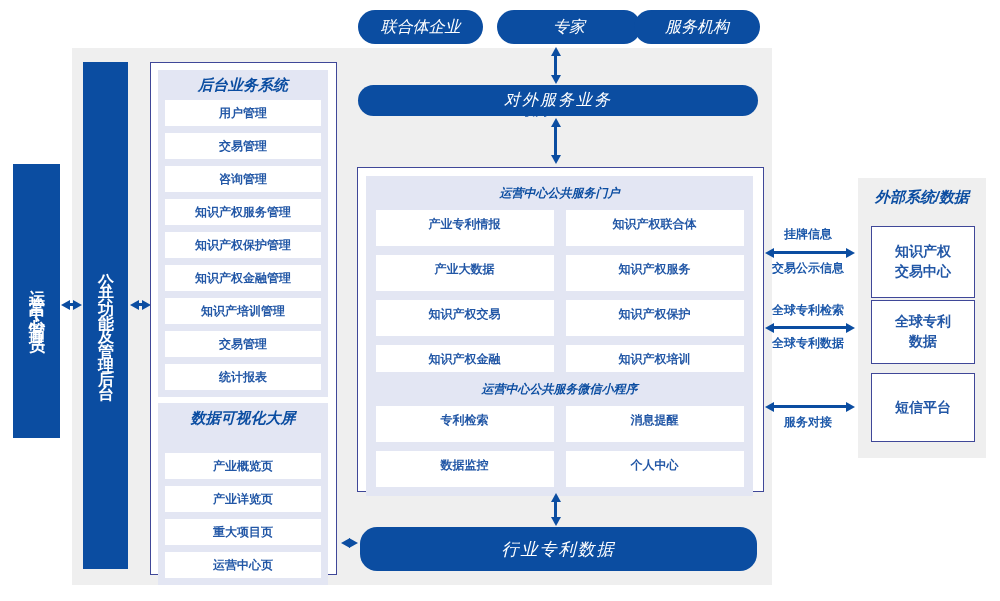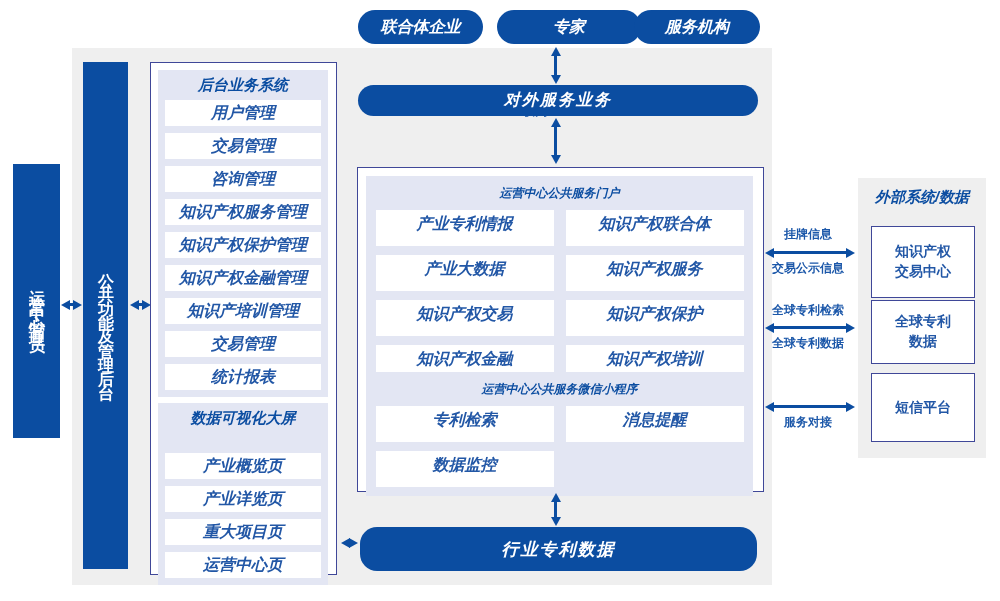--- a/index.html
+++ b/index.html
@@ -7,32 +7,32 @@
     --panel:#e3e6f3;
     --outline:#3f4798;
     --bg:#efefef;
     --label:#1b57a9;
     --itemtext:#2257a6;
   }
   html,body{margin:0;padding:0;}
   body{background:#fff;font-family:"Liberation Sans","DejaVu Sans",sans-serif;}
   .canvas{position:relative;width:1000px;height:601px;background:#fff;overflow:hidden;}
   .graybg{position:absolute;background:var(--bg);}
-  .bluebox{position:absolute;background:var(--primary);color:#fff;font-weight:700;font-style:italic;
+  .bluebox{position:absolute;background:var(--primary);color:#fff;font-weight:400;font-style:italic;
            display:flex;align-items:center;justify-content:center;border-radius:17px;}
   .topbox{top:10px;height:34px;font-size:16px;}
   .hbar{font-size:16px;letter-spacing:2px;}
   .vbar{position:absolute;background:var(--primary);color:#fff;writing-mode:vertical-rl;
         display:flex;align-items:center;justify-content:center;font-weight:700;font-size:16px;}
   .outerbox{position:absolute;background:#fff;border:1px solid var(--outline);}
   .panel{position:absolute;background:var(--panel);display:flex;flex-direction:column;align-items:center;padding-bottom:7px;}
   .ptitle{font-style:italic;font-weight:700;font-size:15px;line-height:30px;color:var(--primary);white-space:nowrap;}
   .vitems{display:flex;flex-direction:column;gap:7px;width:156px;}
   .item{background:#fff;height:26px;line-height:26px;text-align:center;color:var(--itemtext);
-        font-size:16px;font-weight:600;white-space:nowrap;font-style:italic;}
+        font-size:12px;font-weight:600;white-space:nowrap;}
   .grid2{display:grid;grid-template-columns:repeat(2,178px);gap:9px 12px;justify-content:center;}
   .grid2 .item{height:36px;line-height:28px;}
   .ptitle.big{font-size:12px;line-height:34px;}
   .extbox{position:absolute;background:#fff;border:1px solid var(--outline);display:flex;
           flex-direction:column;align-items:center;justify-content:center;color:var(--itemtext);
           font-size:14px;font-weight:600;line-height:1.4;}
   .linklabel{position:absolute;width:100px;text-align:center;color:var(--label);
              font-size:12px;font-weight:600;white-space:nowrap;}
   .ha{position:absolute;height:3px;background:var(--primary);}
   .ha::before{content:"";position:absolute;left:-8px;top:-3.5px;width:0;height:0;
@@ -121,20 +121,21 @@
       <div class="item">知识产权培训</div>
     </div>
   </div>
 
   <div class="panel" style="left:366px;top:372px;width:387px;padding-bottom:9px;">
     <div class="ptitle big">运营中心公共服务微信小程序</div>
     <div class="grid2">
       <div class="item">专利检索</div>
       <div class="item">消息提醒</div>
       <div class="item">数据监控</div>
+      <div class="item">个人中心</div>
     </div>
   </div>
 
   <div class="va" style="left:554px;top:501px;height:17px;"></div>
   <div class="bluebox hbar" style="left:360px;top:527px;width:397px;height:44px;font-size:17px;">
       <span>行业专利数据</span>
     </div>
   <div class="ha" style="left:349px;top:541px;width:1px;"></div>
 
   <div class="exttitle" style="left:858px;top:188px;width:128px;">外部系统/数据</div>

